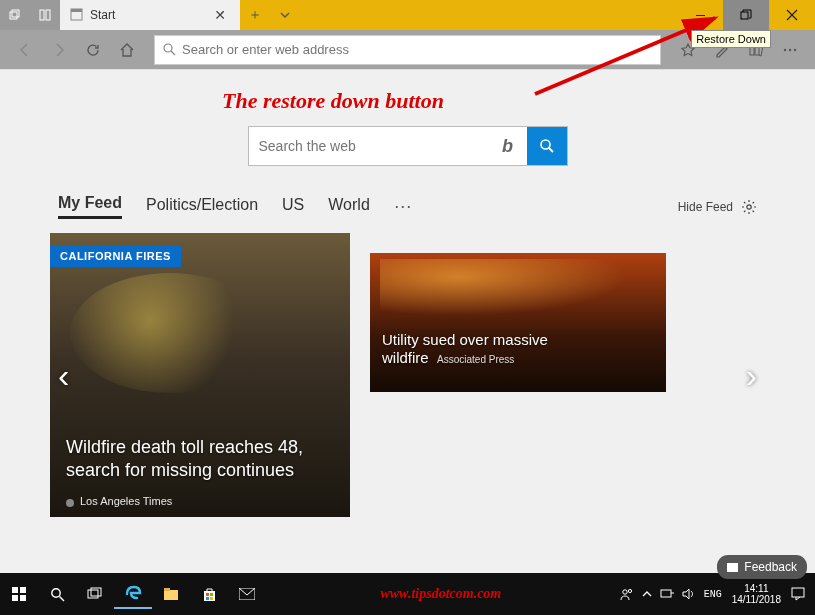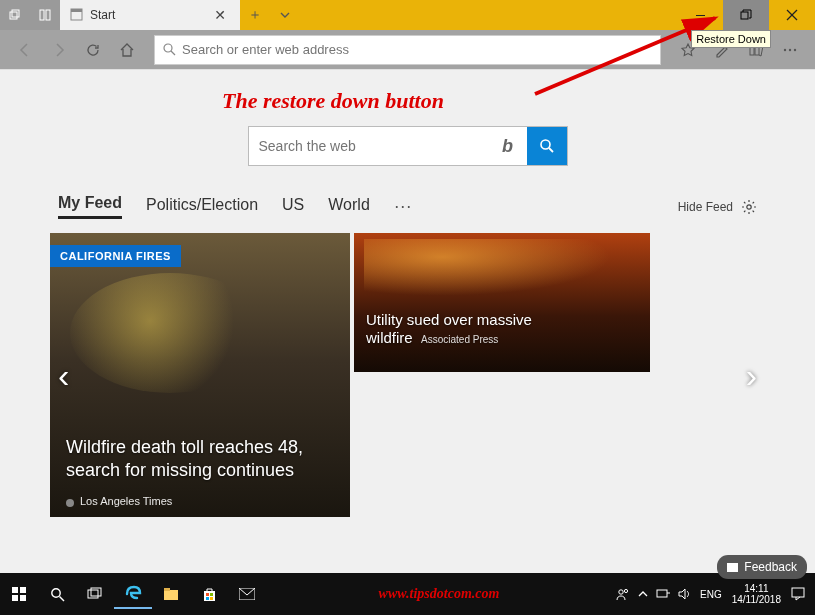--- a/index.html
+++ b/index.html
@@ -44,46 +44,46 @@
 .fn-item { font-size:16px; color:#333; margin-right:24px; padding-bottom:4px; }
 .fn-item.active { font-weight:bold; border-bottom:3px solid #222; }
 .fn-more { font-size:18px; color:#555; }
 .fn-spacer { flex:1; }
 .hide-feed { font-size:12px; color:#444; margin-right:8px; }
 .gear { font-size:16px; color:#444; }
 
 
 .tiles { display:flex; padding:0 10px; position:relative; }
 .tile { position:relative; color:#fff; overflow:hidden; }
-.tile.big { width:300px; height:284px; margin-right:4px; background:linear-gradient(to bottom,#6b5a3a 0%,#3a3024 45%,#1a160f 100%); }
+.tile.big { width:300px; height:284px; margin-right:20px; background:linear-gradient(to bottom,#6b5a3a 0%,#3a3024 45%,#1a160f 100%); }
 .tile.big::after{content:"";position:absolute;left:20px;top:40px;width:200px;height:120px;background:radial-gradient(circle at 40% 40%,rgba(230,200,80,.5),transparent 60%);border-radius:50%;}
 .tile .badge { position:absolute; top:12px; left:0; background:#0a6cc9; color:#fff; font-size:11px; font-weight:bold; padding:5px 10px; letter-spacing:.5px; }
 .tile .headline { position:absolute; bottom:36px; left:16px; right:16px; font-size:18px; line-height:1.25; font-weight:400; text-shadow:0 1px 2px rgba(0,0,0,.6); }
 .tile .source { position:absolute; bottom:10px; left:30px; font-size:11px; opacity:.9; }
 .tile .srcdot { position:absolute; bottom:10px; left:16px; width:8px; height:8px; border-radius:50%; background:#888; }
-.rightcol { display:flex; flex-direction:column; width:296px; }
+.rightcol { display:flex; flex-direction:column; width:296px;margin-top:20px; }
 .tile.sm { height:139px; margin-bottom:6px; }
 .tile.sm.top { background:linear-gradient(to bottom,#b04010 0%,#3a1608 60%,#140a04 100%); }
 .tile.sm.top::before{content:"";position:absolute;left:10px;top:6px;width:260px;height:60px;background:radial-gradient(ellipse at 30% 30%,rgba(255,180,60,.6),transparent 65%);}
 .tile.sm.bot { height:139px; background:linear-gradient(to bottom,#cfc8ba 0%,#8a8276 60%,#4a4640 100%); }
 .tile.sm .headline { bottom:24px; font-size:15px; left:12px; right:12px; }
 .car-arrow { position:absolute; top:50%; transform:translateY(-50%); color:#fff; font-size:34px; text-shadow:0 0 4px rgba(0,0,0,.6); z-index:5; font-weight:300; }
 .car-left { left:18px; } .car-right { right:18px; }
 
 
 .feedback { position:absolute; bottom:36px; right:8px; background:#555; color:#fff; font-size:12px; padding:5px 10px; display:flex; align-items:center; z-index:30;border-radius:11px; }
 .feedback .sq { width:11px; height:9px; background:#fff; margin-right:6px; }
 
 
 .taskbar { position:absolute; bottom:0; left:0; right:0; height:42px; background:#101010; display:flex; align-items:center; color:#fff; font-size:11px; }
 .tb-item { width:38px; height:30px; display:flex; align-items:center; justify-content:center; font-size:15px; }
 .tb-item.edge { border-bottom:2px solid #76b9ed; }
 .tb-spacer { flex:1; text-align:center; color:#d00; font-weight:bold; font-family: Georgia, serif; font-size:14px; font-style:italic; }
 .sys { display:flex; align-items:center; padding-right:6px; }
-.sys span { margin:0 4px; font-size:12px; }
+.sys span { margin:0 4px; font-size:12px;font-family:Liberation Mono, monospace; }
 .clock { text-align:center; font-size:10px; line-height:1.1; padding:0 6px; }
 
 svg { display:block; }
 </style>
 </head>
 <body>
 
 <div class="titlebar">
   <div class="left-btns">
     <div class="left-btn">

